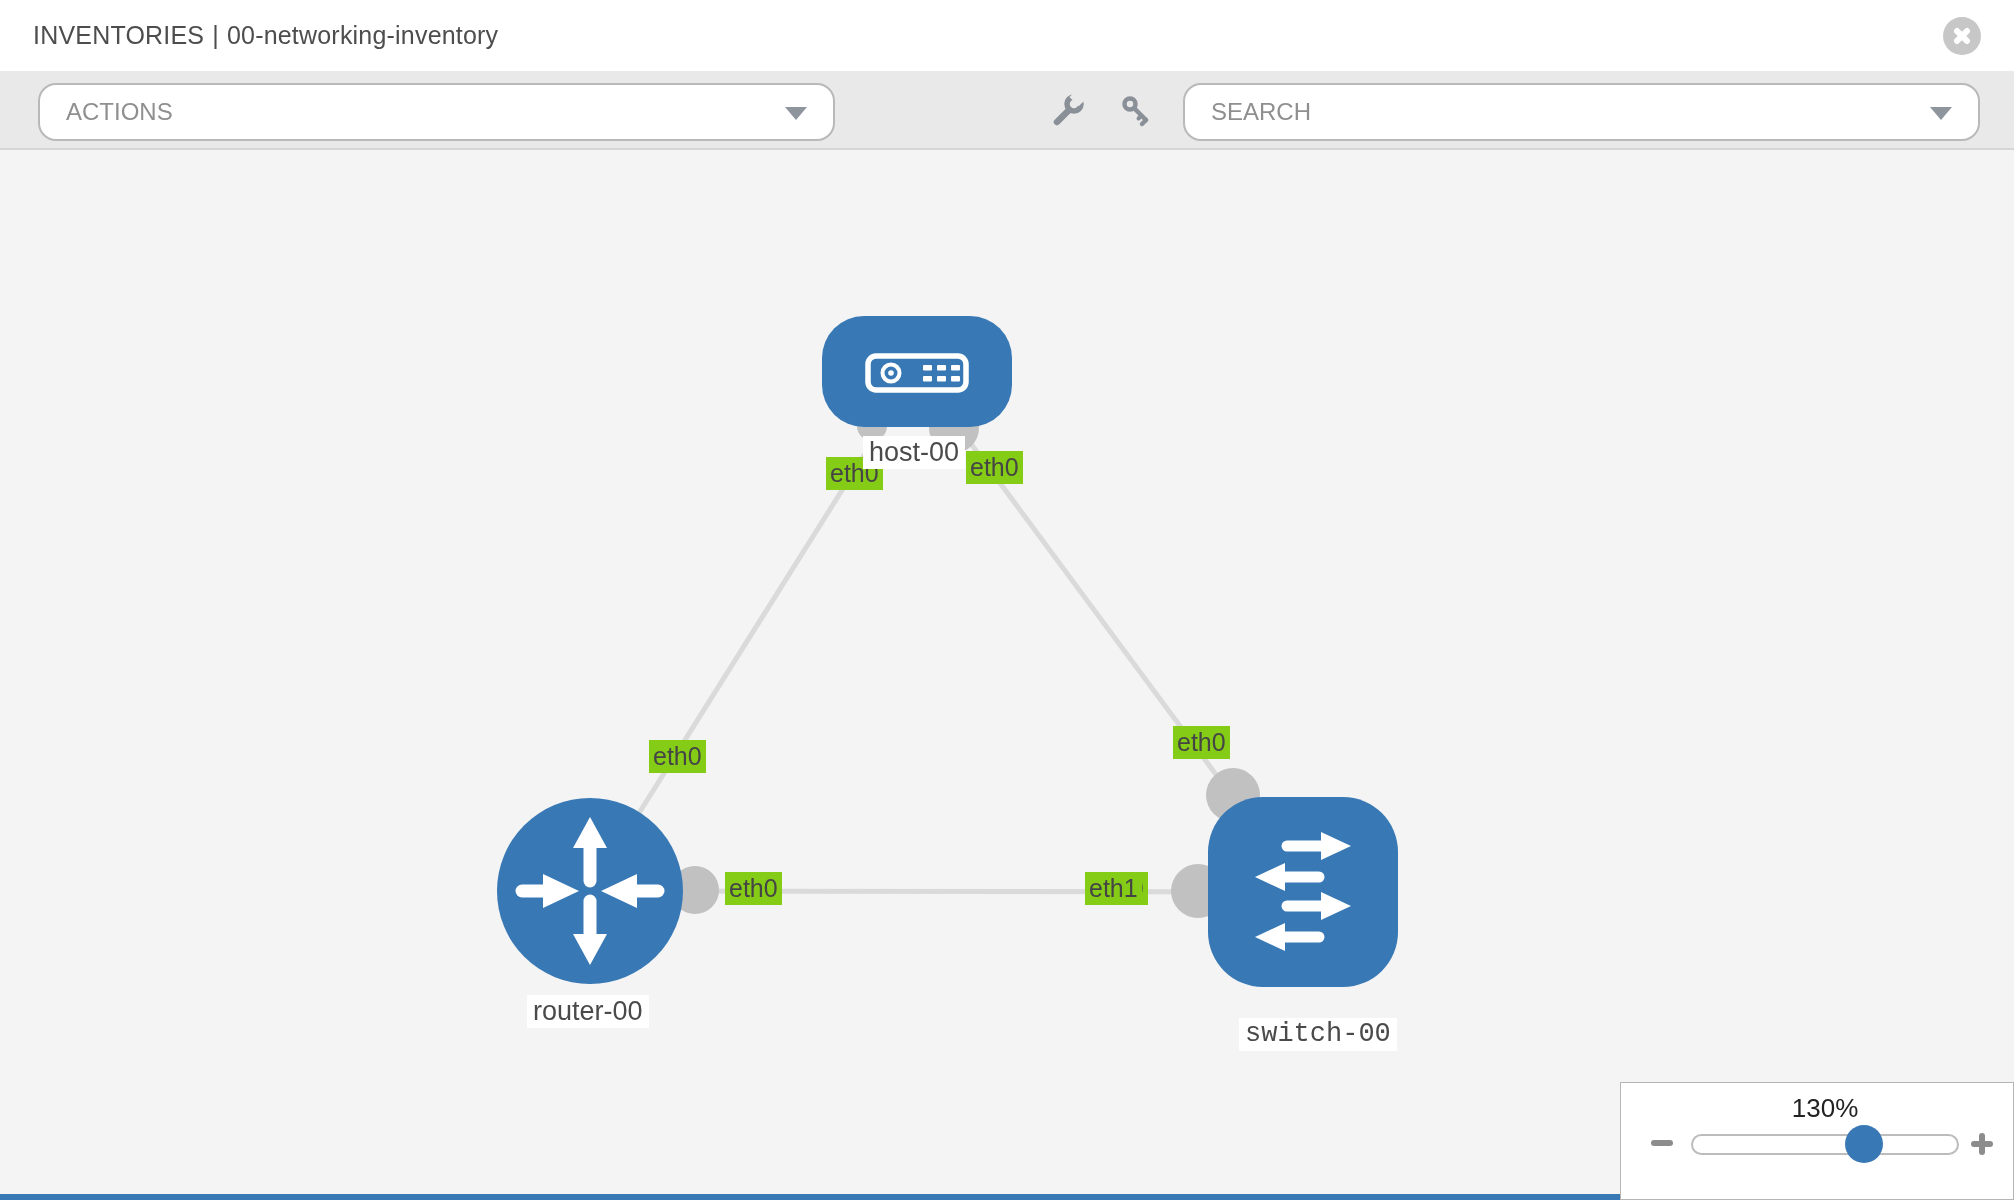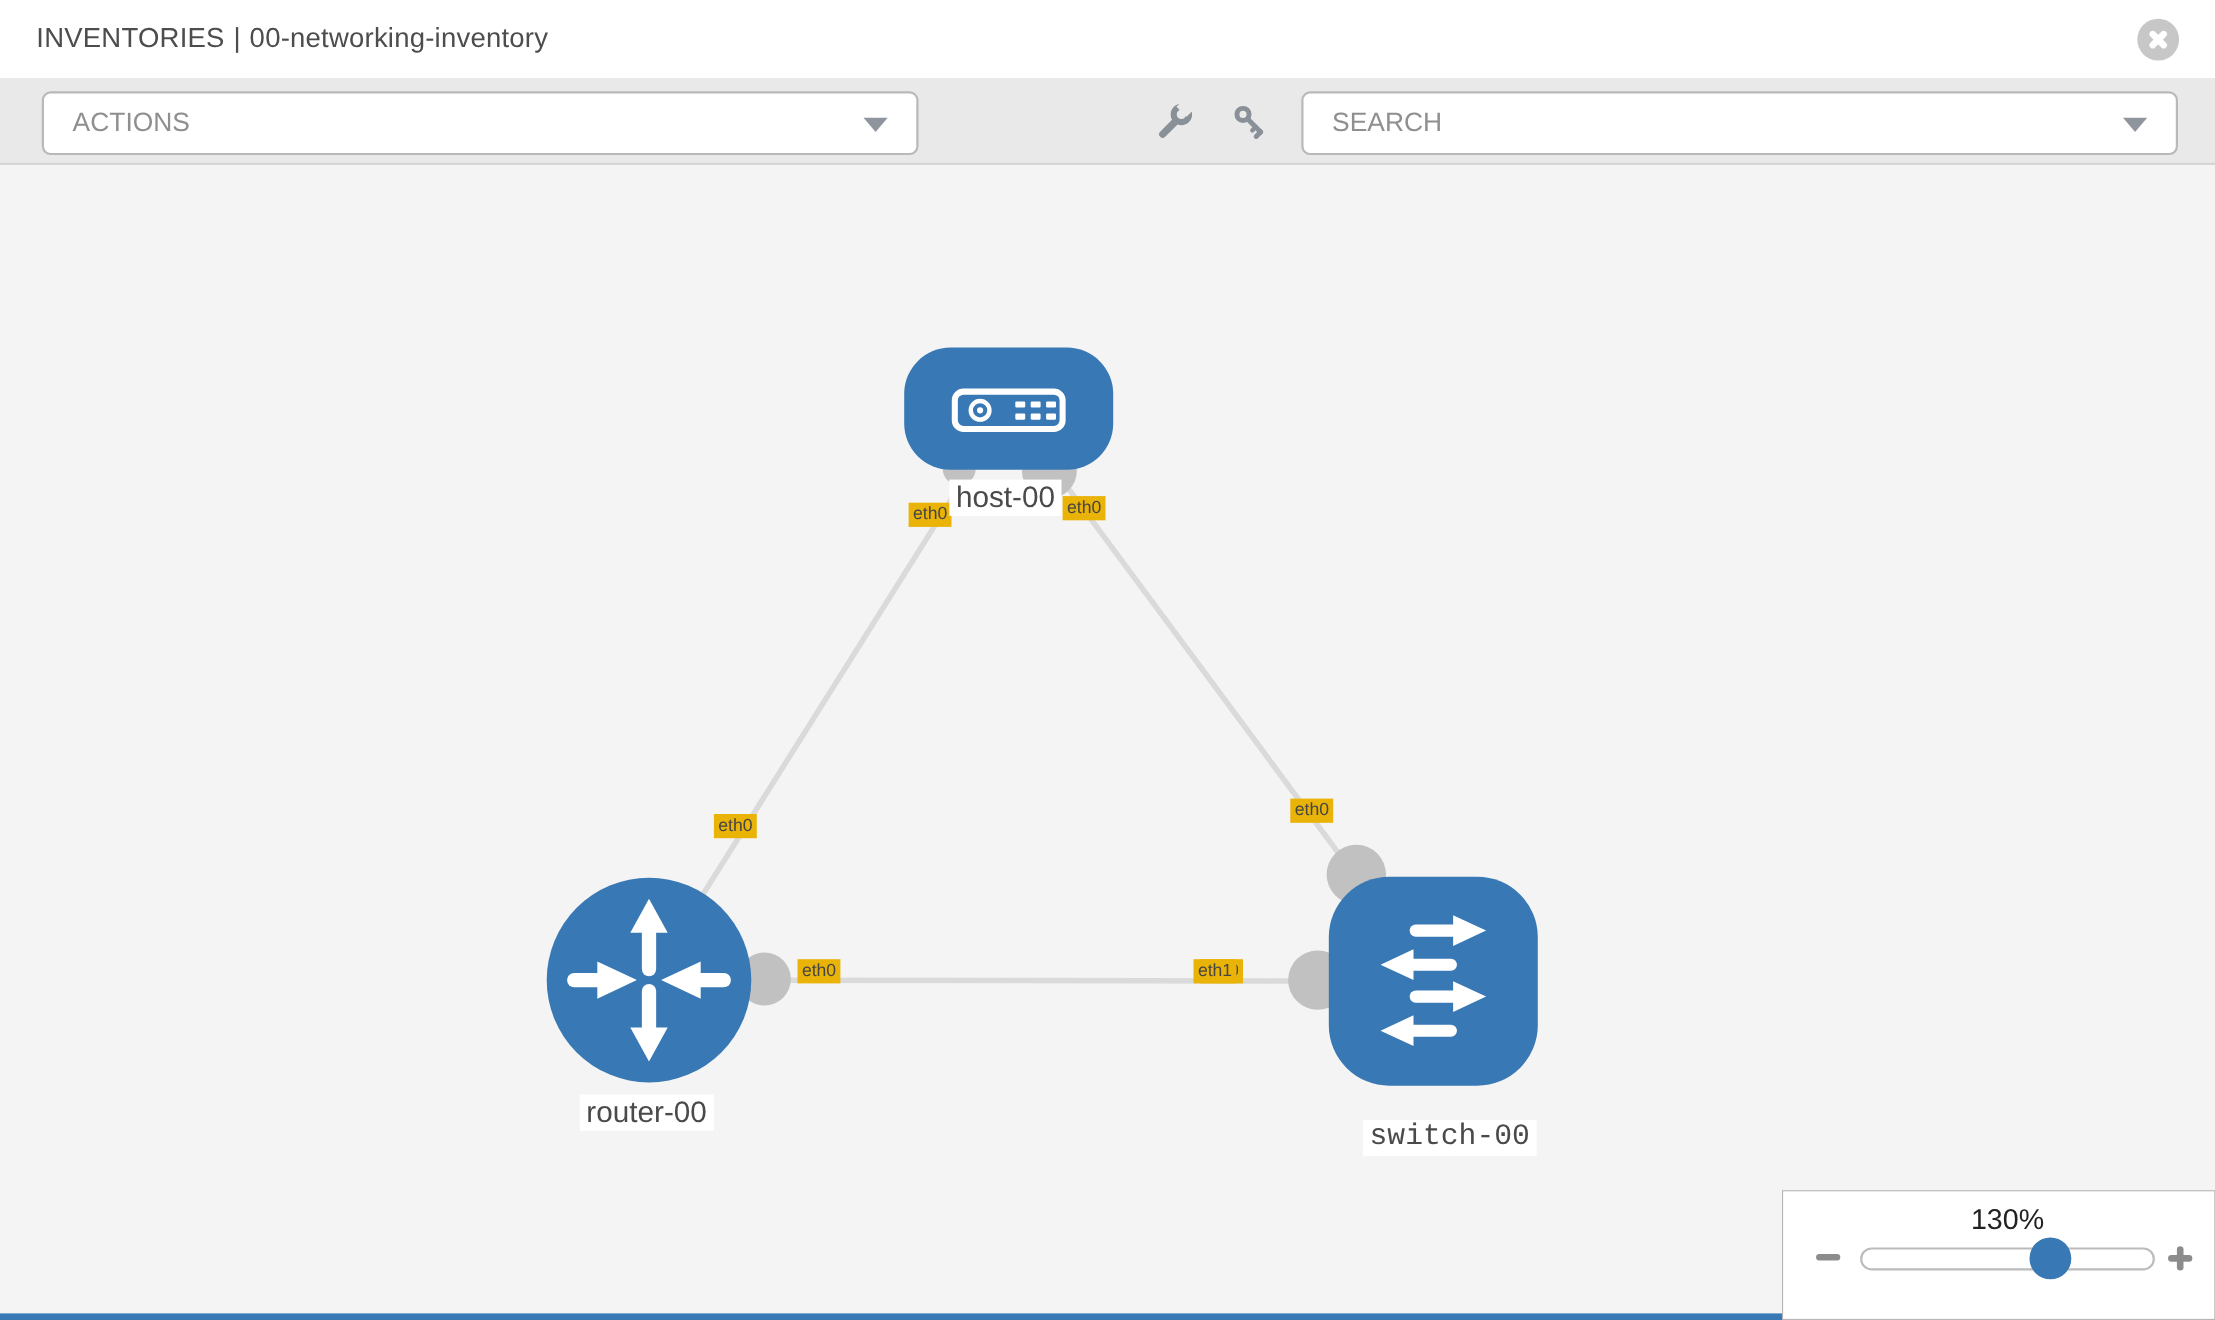--- a/index.html
+++ b/index.html
@@ -29,21 +29,21 @@
   .close-btn::before { transform: translate(-50%,-50%) rotate(45deg); }
   .close-btn::after  { transform: translate(-50%,-50%) rotate(-45deg); }
 
   
   .toolbar {
     position: absolute; left: 0; top: 71px; width: 2014px; height: 79px;
     background: #e9e9e9; border-bottom: 2px solid #d6d6d6;
   }
   .dropdown {
     position: absolute; top: 12px; height: 58px; background: #ffffff;
-    border: 2px solid #b9b9b9; border-radius: 8px;
+    border: 2px solid #b9b9b9; border-radius: 18px;
     display: flex; align-items: center; padding: 0 26px;
     font-size: 24px; color: #8f8f8f; cursor: pointer;
   }
   .dropdown .caret {
     position: absolute; right: 26px; top: 50%; margin-top: -5px;
     width: 0; height: 0;
     border-left: 11px solid transparent; border-right: 11px solid transparent;
     border-top: 13px solid #8e959d;
   }
   .dd-actions { left: 38px; width: 797px; }
@@ -53,22 +53,22 @@
   .tool-key { left: 1116px; }
 
   
   .canvas {
     position: absolute; left: 0; top: 150px; width: 2014px; height: 1050px;
     background: #f4f4f4;
   }
   .topo-svg { position: absolute; left: 0; top: 0; }
 
   .chip {
-    position: absolute; background: #eab308; color: #454545;
-    font-size: 16px; line-height: 1.15; padding: 2px 4px; white-space: nowrap;
+    position: absolute; background: #84cc16; color: #454545;
+    font-size: 25px; line-height: 1.15; padding: 2px 4px; white-space: nowrap;
   }
   .node-label {
     position: absolute; background: #ffffff; color: #4a4a4a;
     font-size: 27px; line-height: 1.15; padding: 1px 6px; white-space: nowrap;
   }
 
   
   .zoom-panel {
     position: absolute; left: 1620px; top: 1082px; width: 394px; height: 118px;
     background: #ffffff; border: 1px solid #b5b5b5; z-index: 5;

